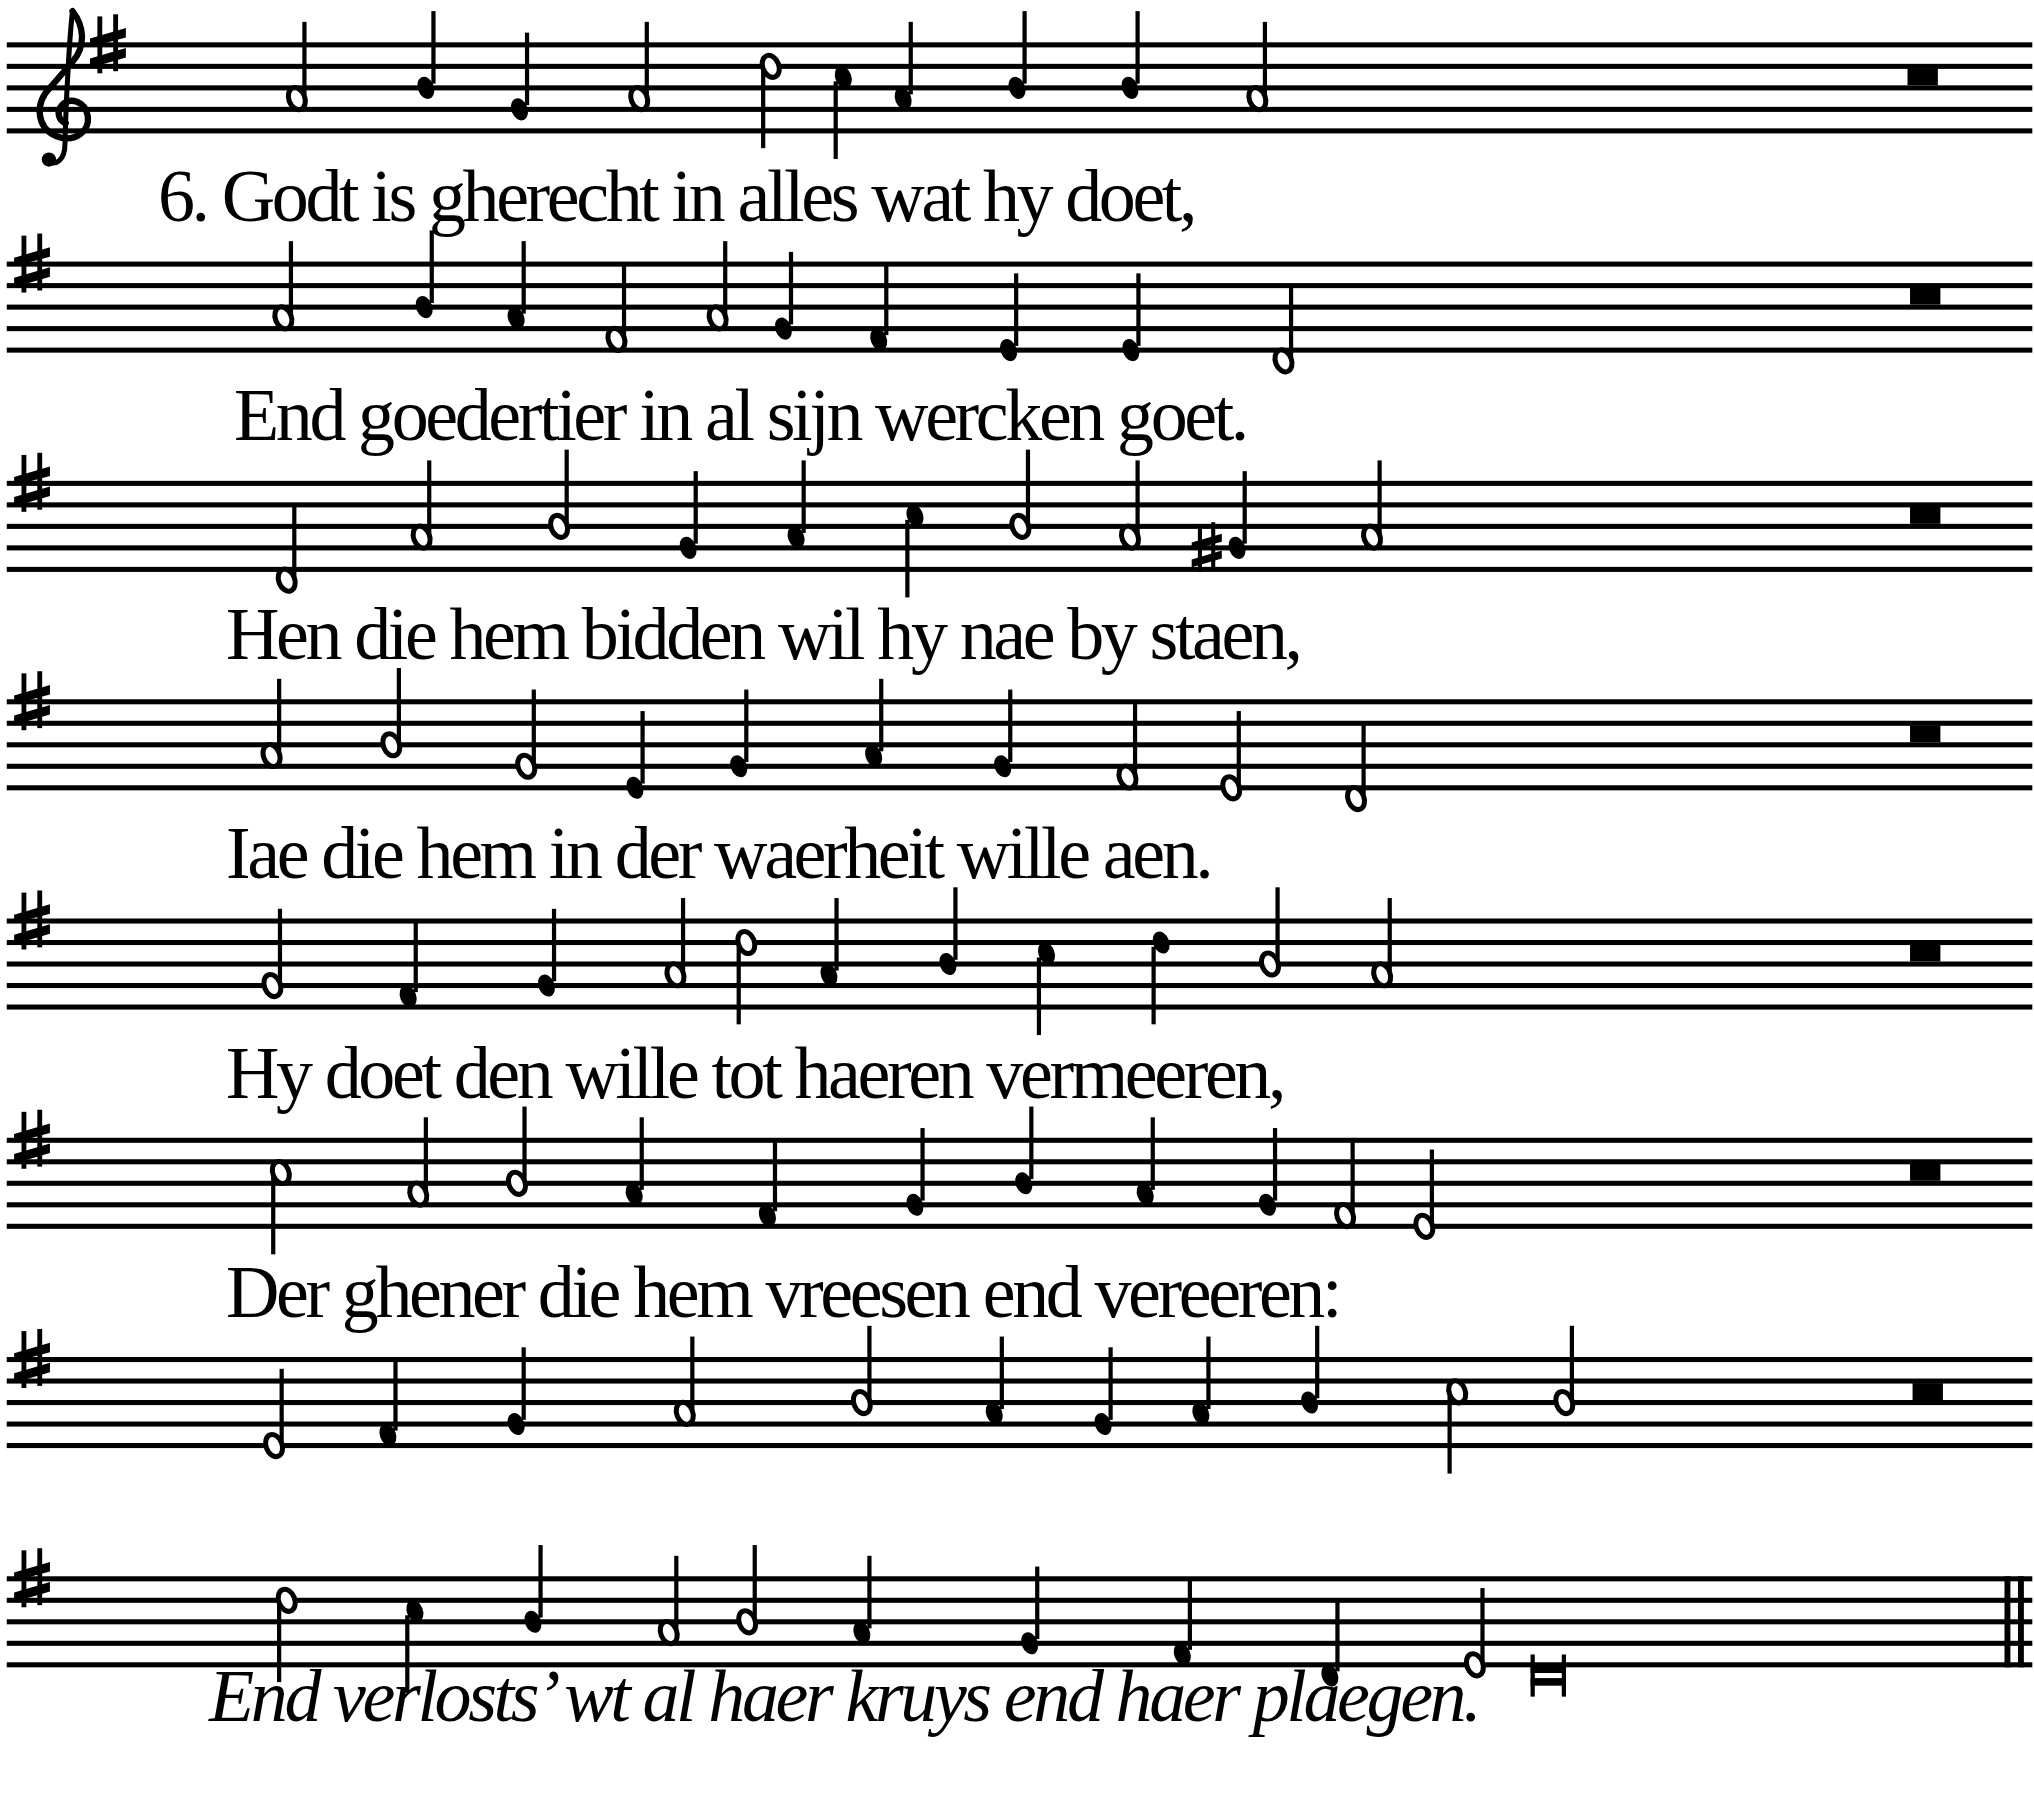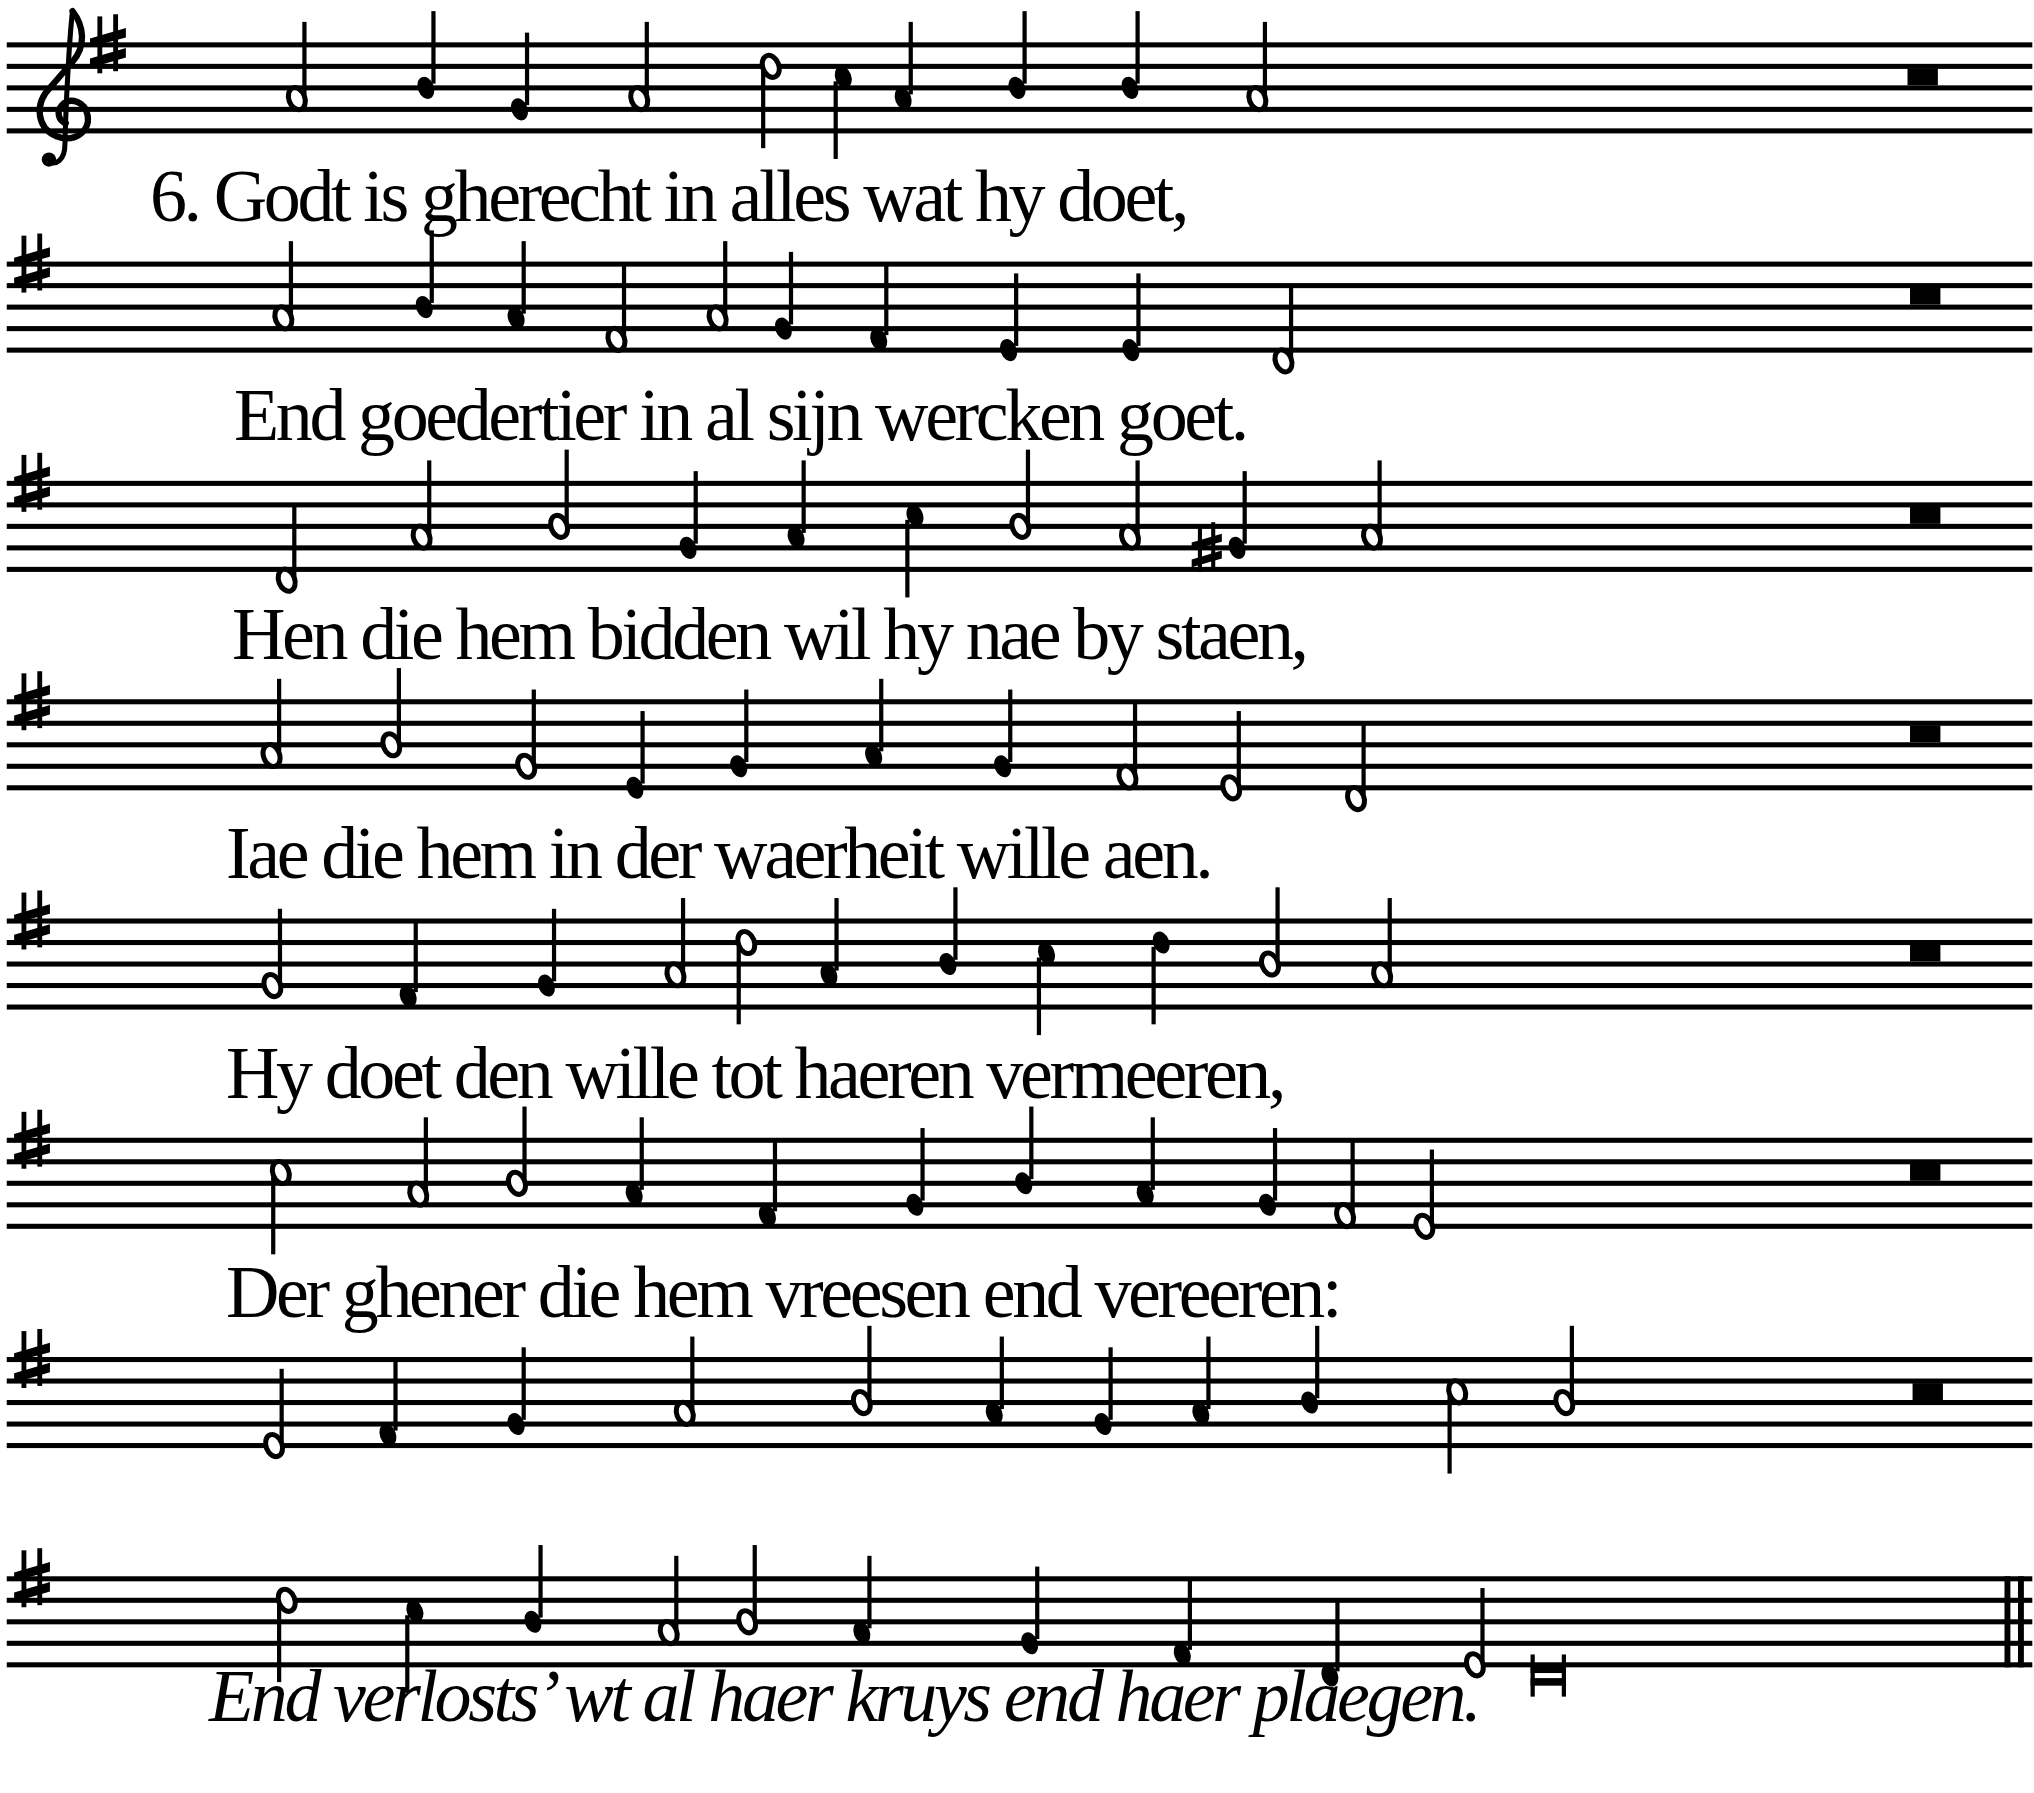--- a/index.html
+++ b/index.html
@@ -472,21 +472,21 @@
             <rect x="1815" y="1961.75" width="5" height="50"></rect>
             <rect x="1852" y="1961.75" width="5" height="50"></rect>
             <rect x="1815" y="1974.75" width="42" height="9"></rect>
             <rect x="1815" y="1989.75" width="42" height="9"></rect>
           </g>
         </g>
         <rect x="2377" y="1869" width="7" height="108" fill="#000000"></rect>
         <rect x="2393" y="1869" width="7" height="108" fill="#000000"></rect>
       </g>
     </svg>
-  <div class="lyric" style="left: 150px; top: 159px;">6. Godt is gherecht in alles wat hy doet,</div>
+  <div class="lyric" style="left: 158px; top: 159px;">6. Godt is gherecht in alles wat hy doet,</div>
   <div class="lyric" style="left: 226px; top: 378px; margin-left: 8px;">End goedertier in al sijn wercken goet.</div>
-  <div class="lyric" style="left: 232px; top: 597px;">Hen die hem bidden wil hy nae by staen,</div>
+  <div class="lyric" style="left: 226px; top: 597px;">Hen die hem bidden wil hy nae by staen,</div>
   <div class="lyric" style="left: 226px; top: 816px;">Iae die hem in der waerheit wille aen.</div>
   <div class="lyric" style="left: 226px; top: 1036px;">Hy doet den wille tot haeren vermeeren,</div>
   <div class="lyric" style="left: 226px; top: 1255px;">Der ghener die hem vreesen end vereeren:</div>
   <div class="lyric" style="left: 209px; top: 1659px; font-style: italic;">End verlosts’ wt al haer kruys end haer plaegen.</div>
 </div>
 
 
 </body></html>

